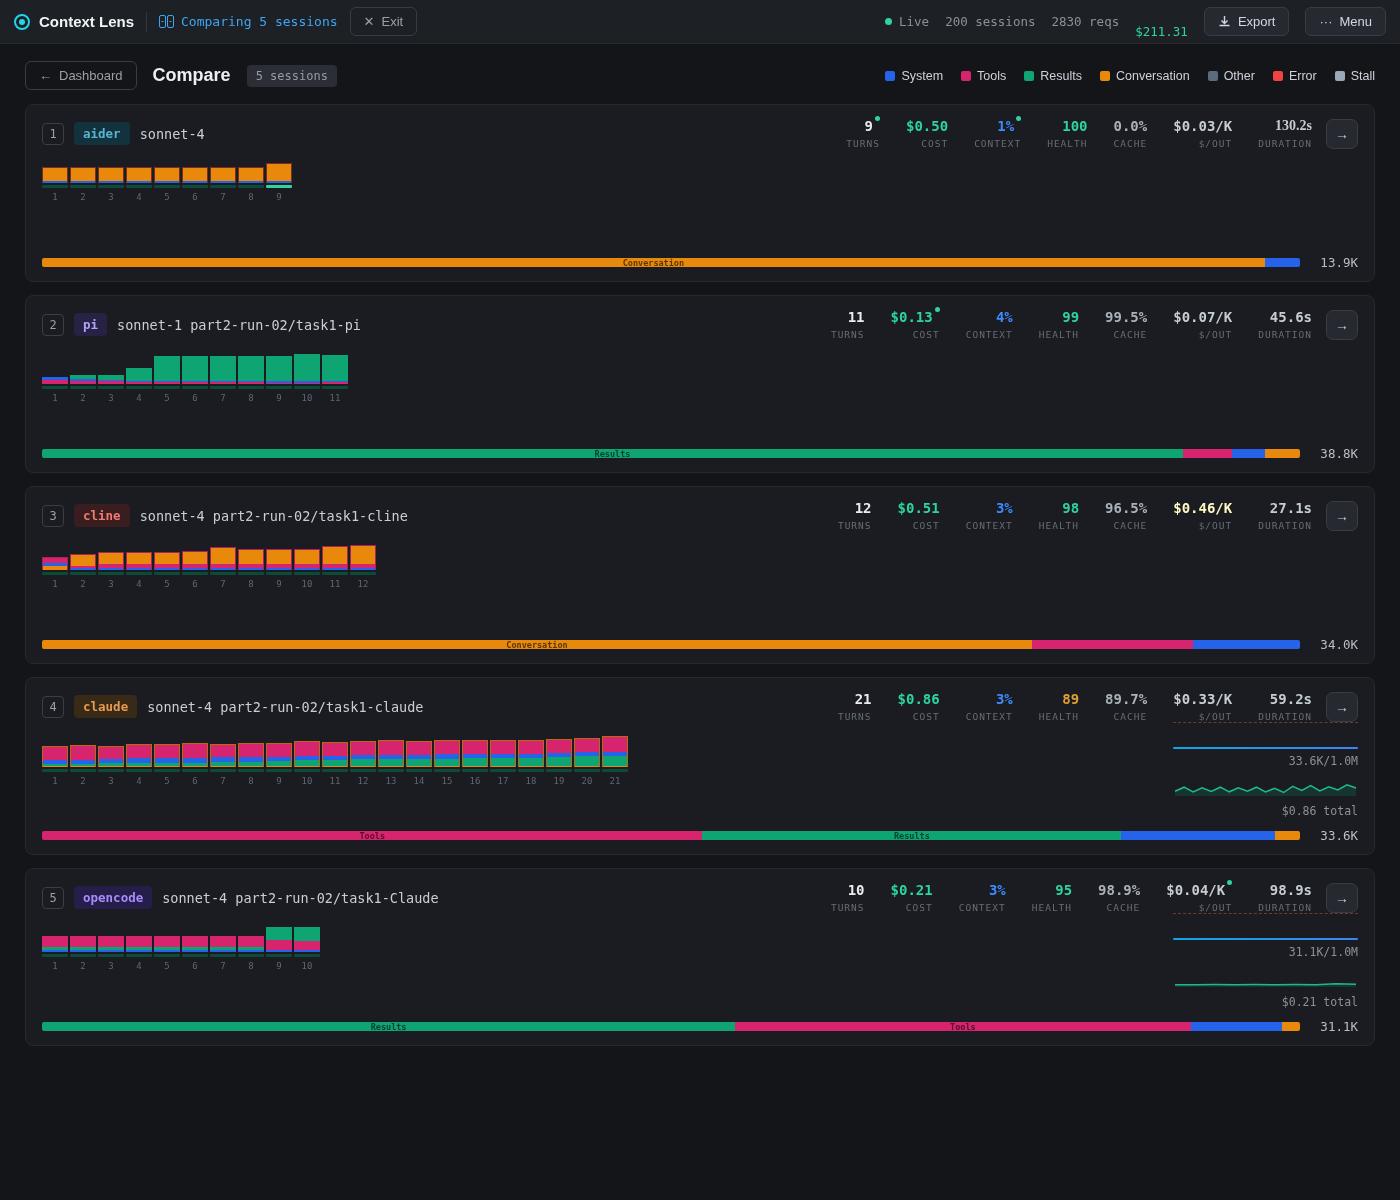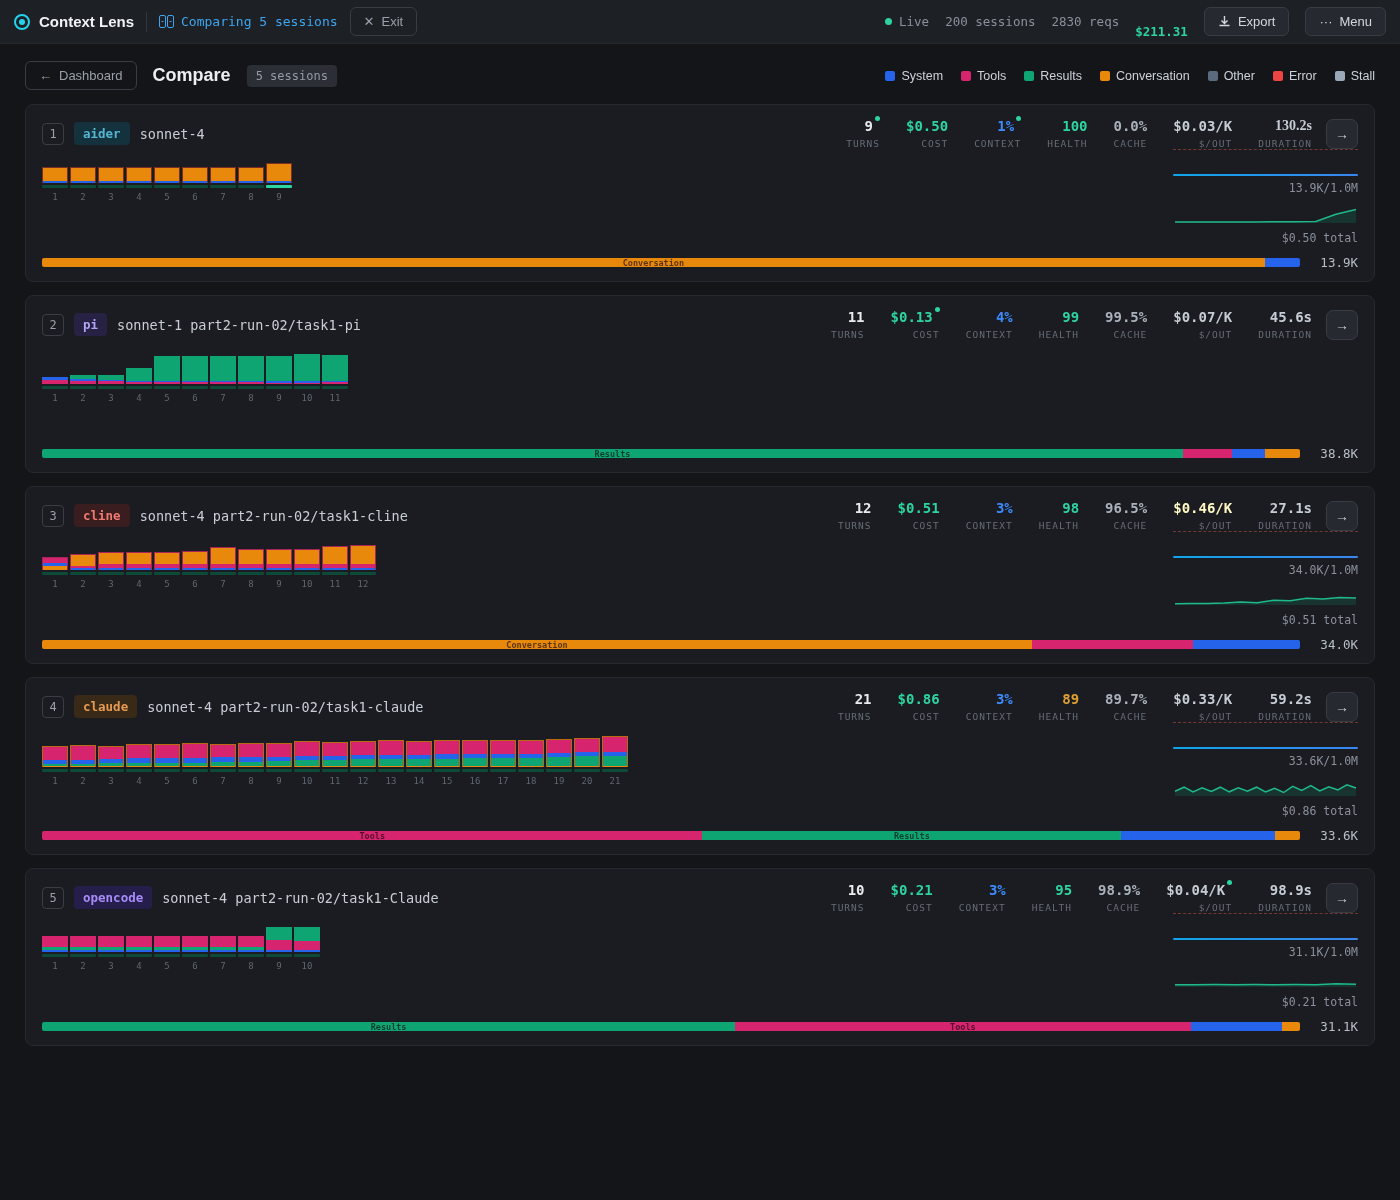--- a/index.html
+++ b/index.html
@@ -17,21 +17,21 @@
   .tb-divider { width:1px; height:20px; background:#33363d; }
   .comparing { display:flex; align-items:center; gap:7px; color:#3ea6f0; font-size:13px; cursor:pointer; }
   .cmp-icon { display:inline-block; }
   .btn { display:inline-flex; align-items:center; gap:7px; background:#26292f; border:1px solid #383c44;
     border-radius:6px; padding:6px 13px; color:#d3d7dd; font-family:"Liberation Sans",sans-serif;
     font-size:13px; cursor:pointer; }
   .btn.ghost { background:transparent; color:#9aa0a8; }
   .tb-right { margin-left:auto; display:flex; align-items:center; gap:16px; }
   .tb-stat { color:#8b919c; font-size:12.5px; display:flex; align-items:center; gap:7px; }
   .live-dot { width:7px; height:7px; border-radius:50%; background:#2dd4a0; }
-  .tb-cost { color:#2dd4a0; font-weight:700; font-size:12.5px;margin-top:19px; }
+  .tb-cost { color:#2dd4a0; font-weight:400; font-size:12.5px;margin-top:19px; }
 
   
   .pagehead { display:flex; align-items:center; padding:17px 25px 14px; gap:16px; }
   .title { font-family:"Liberation Sans",sans-serif; font-weight:700; font-size:18px; color:#eceef1; }
   .count-badge { background:#2b2e34; color:#959ca6; font-size:12px; padding:4px 9px; border-radius:4px; }
   .legend { margin-left:auto; display:flex; align-items:center; gap:18px; }
   .legend-item { display:flex; align-items:center; gap:6px; font-family:"Liberation Sans",sans-serif;
     font-size:12.5px; color:#ccd2da; }
   .legend-swatch { width:10px; height:10px; border-radius:2px; }
 
@@ -263,30 +263,20 @@
         </div>
         <div class="bar-col">
           <div class="bar-stack" style="border-top: 1px solid rgb(122, 46, 36); border-right: 1px solid rgb(122, 46, 36); border-bottom: none; border-left: 1px solid rgb(122, 46, 36); border-image: initial;">
             <div style="height: 2px; background: rgb(37, 99, 235);"></div>
             <div style="height: 17px; background: rgb(232, 137, 12);"></div>
           </div>
           <div class="bar-under" style="background: rgb(45, 212, 160);"></div>
           <div class="bar-tick">9</div>
         </div>
       </div>
-    <div class="sparkcol">
-      <div class="spark-dash"></div>
-      <div class="ctx-line"></div>
-      <div class="spark-label">13.9K/1.0M</div>
-      <svg class="cost-svg" width="185" height="22">
-          <polygon points="2,19 2.0,18.0 22.1,18.0 42.2,17.9 62.3,17.9 82.4,17.9 102.6,17.7 122.7,17.7 142.8,17.4 162.9,10.2 183.0,5.4 183,19" fill="#0fa573" opacity="0.18"></polygon>
-          <polyline points="2.0,18.0 22.1,18.0 42.2,17.9 62.3,17.9 82.4,17.9 102.6,17.7 122.7,17.7 142.8,17.4 162.9,10.2 183.0,5.4" fill="none" stroke="#1fb98a" stroke-width="1.5"></polyline>
-        </svg>
-      <div class="spark-label">$0.50 total</div>
-    </div>
     <div class="card-bottom">
       <div class="stackbar">
           <div class="stackseg" style="width: 97.2%; background: rgb(232, 137, 12);">
             <span>Conversation</span>
           </div>
           <div class="stackseg" style="width: 2.8%; background: rgb(37, 99, 235);"></div>
         </div>
       <div class="stack-total">13.9K</div>
     </div>
   </div>
@@ -585,30 +575,20 @@
         <div class="bar-col">
           <div class="bar-stack" style="border-top: 1px solid rgb(168, 36, 88); border-right: 1px solid rgb(168, 36, 88); border-bottom: none; border-left: 1px solid rgb(168, 36, 88); border-image: initial;">
             <div style="height: 2px; background: rgb(37, 99, 235);"></div>
             <div style="height: 4px; background: rgb(214, 36, 110);"></div>
             <div style="height: 18px; background: rgb(232, 137, 12);"></div>
           </div>
           <div class="bar-under" style="background: rgb(13, 74, 56);"></div>
           <div class="bar-tick">12</div>
         </div>
       </div>
-    <div class="sparkcol">
-      <div class="spark-dash"></div>
-      <div class="ctx-line"></div>
-      <div class="spark-label">34.0K/1.0M</div>
-      <svg class="cost-svg" width="185" height="22">
-          <polygon points="2,19 2.0,17.7 18.5,17.6 34.9,17.4 51.4,17.1 67.8,16.1 84.3,16.8 100.7,14.2 117.2,14.8 133.6,12.3 150.1,12.9 166.5,11.6 183.0,12.0 183,19" fill="#0fa573" opacity="0.18"></polygon>
-          <polyline points="2.0,17.7 18.5,17.6 34.9,17.4 51.4,17.1 67.8,16.1 84.3,16.8 100.7,14.2 117.2,14.8 133.6,12.3 150.1,12.9 166.5,11.6 183.0,12.0" fill="none" stroke="#1fb98a" stroke-width="1.5"></polyline>
-        </svg>
-      <div class="spark-label">$0.51 total</div>
-    </div>
     <div class="card-bottom">
       <div class="stackbar">
           <div class="stackseg" style="width: 78.7%; background: rgb(232, 137, 12);">
             <span>Conversation</span>
           </div>
           <div class="stackseg" style="width: 12.8%; background: rgb(214, 36, 110);"></div>
           <div class="stackseg" style="width: 8.5%; background: rgb(37, 99, 235);"></div>
         </div>
       <div class="stack-total">34.0K</div>
     </div>

